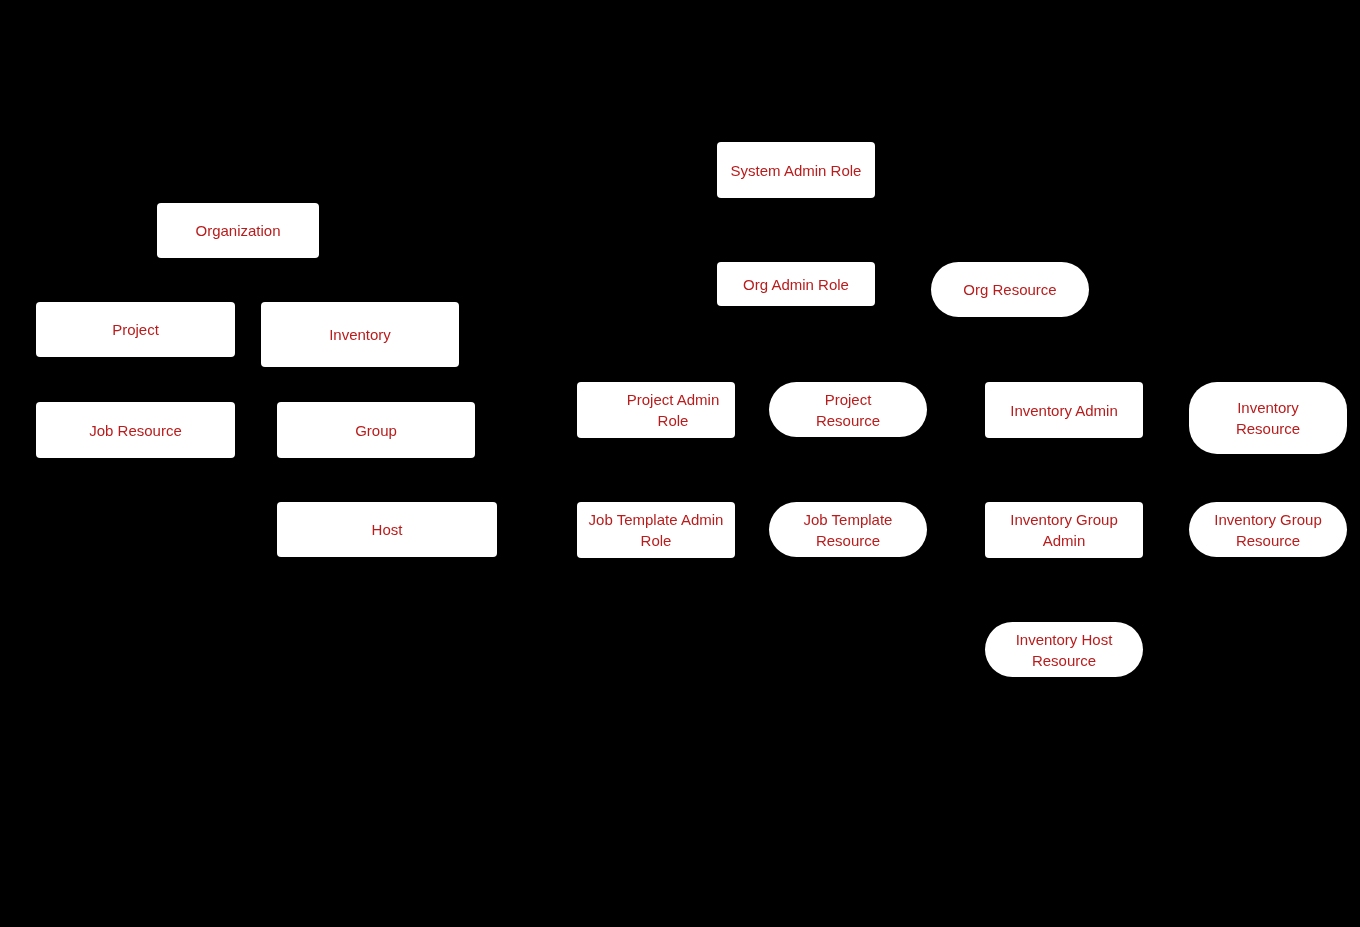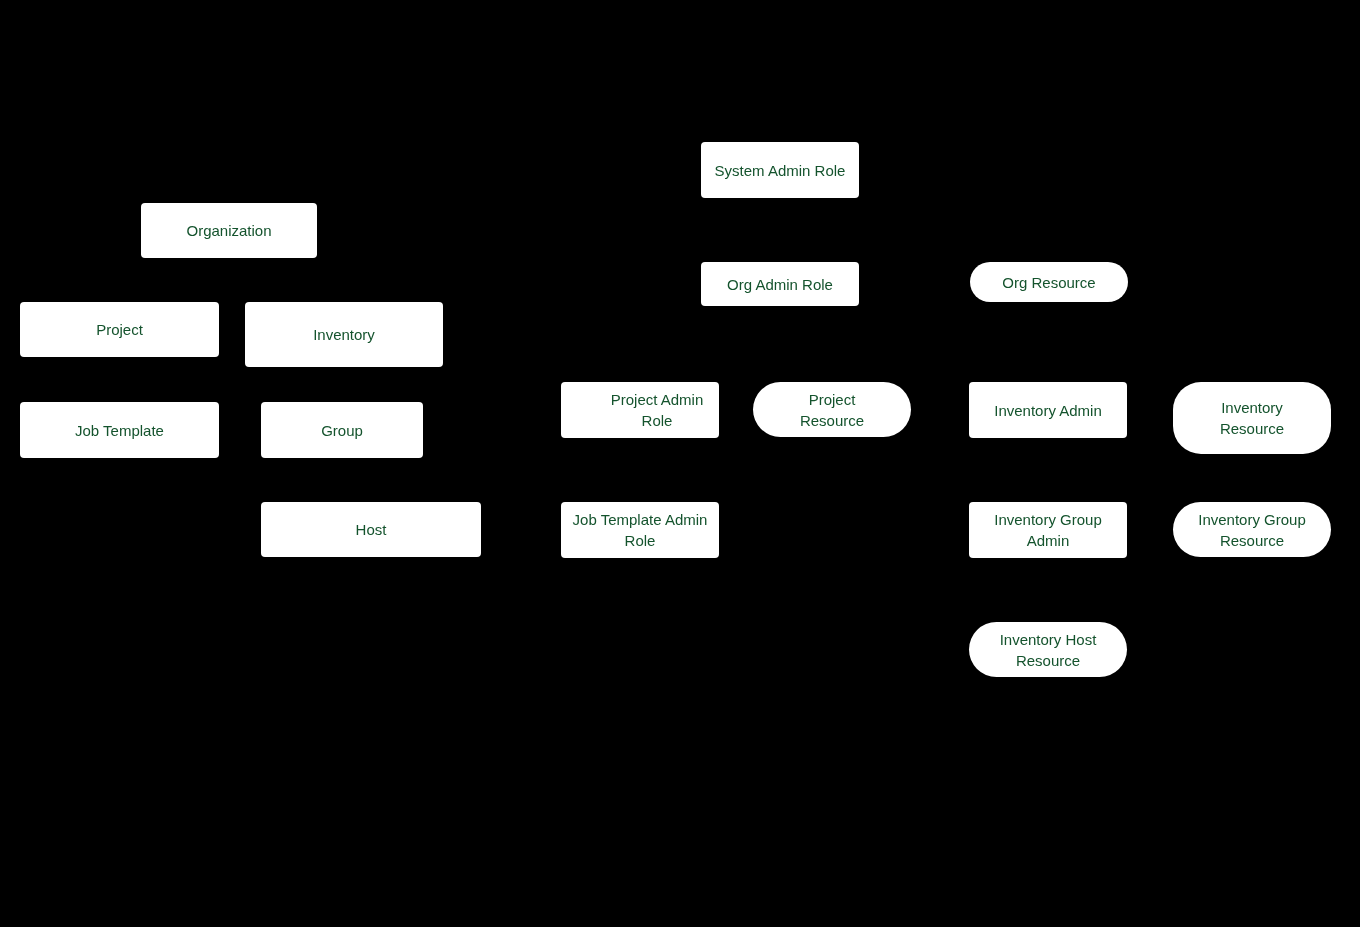--- a/index.html
+++ b/index.html
@@ -11,80 +11,81 @@
     position: relative;
     width: 1360px;
     height: 927px;
     background: #000000;
     overflow: hidden;
     font-family: "Liberation Sans", "DejaVu Sans", sans-serif;
   }
   .node {
     position: absolute;
     background: #ffffff;
-    color: #14532d;
+    color: #b91c1c;
     display: flex;
     align-items: center;
     justify-content: center;
     text-align: center;
     font-size: 15px;
     line-height: 21px;
     box-sizing: border-box;
+    margin-left: 16px;
   }
   .node.rect {
     border-radius: 4px;
     padding: 4px 10px;
   }
   .node.pill {
     border-radius: 28px;
     padding: 4px 22px;
   }
   .node span {
     display: inline-block;
     max-width: 100%;
   }
 </style>
 </head>
 <body>
 
 <div class="canvas">
 
-  <div class="node rect" style="left:141px; top:203px; width:176px; height:55px;">
+  <div class="node rect" style="left:141px; top:203px; width:162px; height:55px;">
     <span>Organization</span>
   </div>
 
   <div class="node rect" style="left:20px; top:302px; width:199px; height:55px;">
     <span>Project</span>
   </div>
 
   <div class="node rect" style="left:245px; top:302px; width:198px; height:65px;">
     <span>Inventory</span>
   </div>
 
   <div class="node rect" style="left:20px; top:402px; width:199px; height:56px;">
-    <span>Job Template</span>
+    <span>Job Resource</span>
   </div>
 
-  <div class="node rect" style="left:261px; top:402px; width:162px; height:56px;">
+  <div class="node rect" style="left:261px; top:402px; width:198px; height:56px;">
     <span>Group</span>
   </div>
 
   <div class="node rect" style="left:261px; top:502px; width:220px; height:55px;">
     <span>Host</span>
   </div>
 
   <div class="node rect" style="left:701px; top:142px; width:158px; height:56px;">
     <span>System Admin Role</span>
   </div>
 
   <div class="node rect" style="left:701px; top:262px; width:158px; height:44px;">
     <span>Org Admin Role</span>
   </div>
 
-  <div class="node pill" style="left:970px; top:262px; width:158px; height:40px;">
+  <div class="node pill" style="left:915px; top:262px; width:158px; height:55px;">
     <span>Org Resource</span>
   </div>
 
   <div class="node rect" style="left:561px; top:382px; width:158px; height:56px;padding-left:44px;">
     <span>Project Admin Role</span>
   </div>
 
   <div class="node pill" style="left:753px; top:382px; width:158px; height:55px;">
     <span>Project Resource</span>
   </div>
@@ -94,20 +95,23 @@
   </div>
 
   <div class="node pill" style="left:1173px; top:382px; width:158px; height:72px;">
     <span>Inventory Resource</span>
   </div>
 
   <div class="node rect" style="left:561px; top:502px; width:158px; height:56px;">
     <span>Job Template Admin Role</span>
   </div>
 
+  <div class="node pill" style="left:753px; top:502px; width:158px; height:55px;">
+    <span>Job Template Resource</span>
+  </div>
 
   <div class="node rect" style="left:969px; top:502px; width:158px; height:56px;">
     <span>Inventory Group Admin</span>
   </div>
 
   <div class="node pill" style="left:1173px; top:502px; width:158px; height:55px;">
     <span>Inventory Group Resource</span>
   </div>
 
   <div class="node pill" style="left:969px; top:622px; width:158px; height:55px;">

